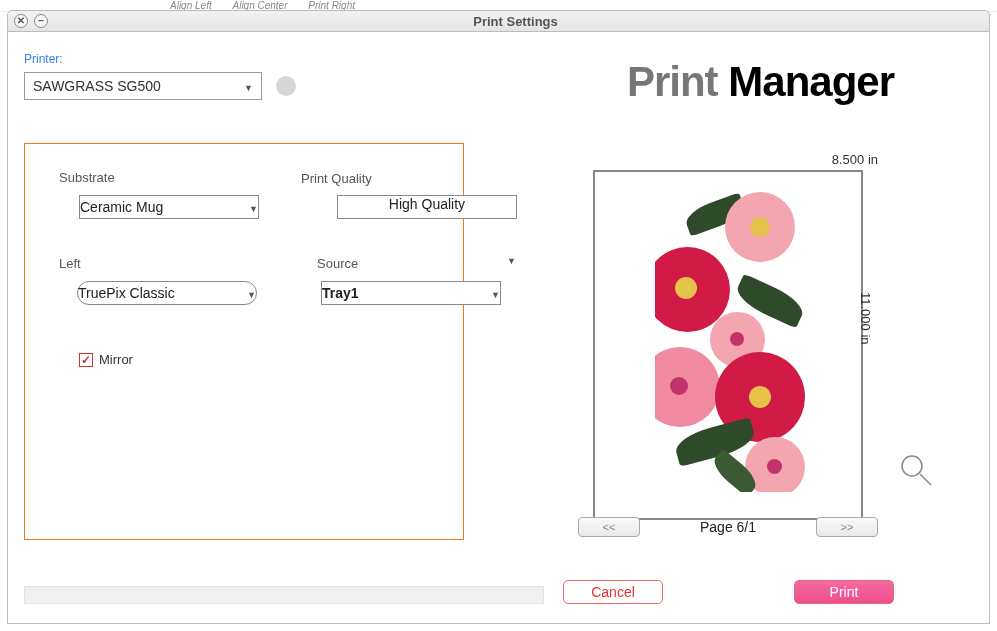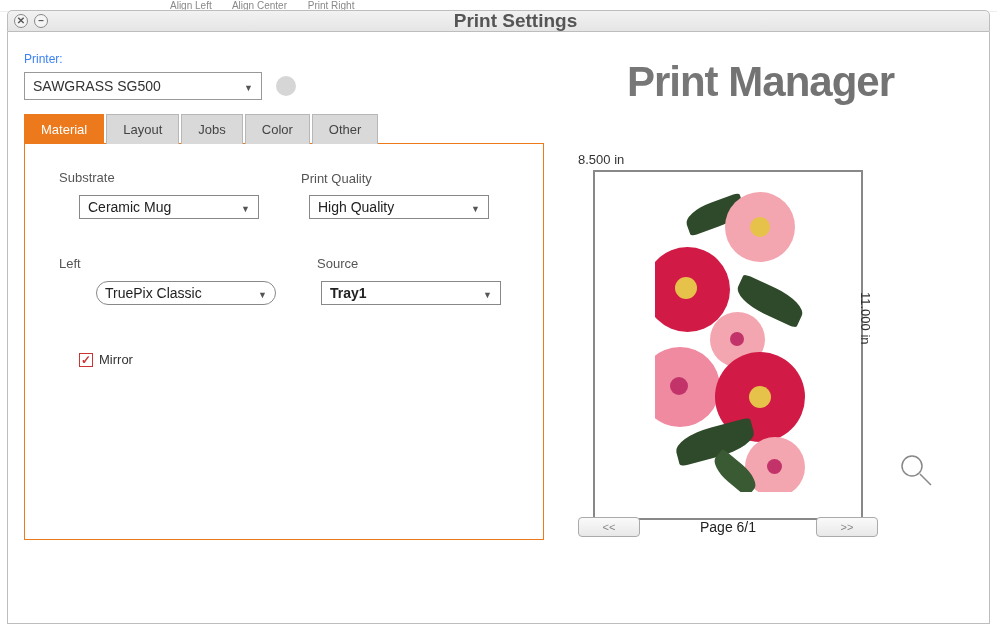--- a/index.html
+++ b/index.html
@@ -18,41 +18,41 @@
     position: absolute;
     top: 0; left: 0; right:0;
     height: 12px;
     background: #fff;
     font-size: 10px;
     color: #888;
     padding-left: 170px;
     border-bottom: 1px solid #eee;
     white-space: nowrap;
   }
-  .behind span { margin-right: 18px; }
+  .behind span { margin-right: 18px; font-style: italic; }
   .titlebar {
     position: absolute;
     top: 10px; left: 7px; right:7px;
     height: 22px;
     background: linear-gradient(#f2f2f2,#e5e5e5);
     border: 1px solid #bdbdbd;
     border-radius: 5px 5px 0 0;
     display:flex;
     align-items:center;
   }
   .window-btn {
     width:14px; height:14px; border-radius:50%;
     border:1px solid #888; margin-left:6px;
     display:flex; align-items:center; justify-content:center;
     font-size:10px; line-height:1; color:#555; background:#f5f5f5;
     font-weight:bold;
   }
   .titlebar .title {
     position:absolute; left:0; right:0; text-align:center;
-    font-size:19px; color:#555; font-weight:bold; pointer-events:none;padding-left:34px;
+    font-size:13px; color:#555; font-weight:bold; pointer-events:none;padding-left:34px;
   }
   .win {
     position:absolute;
     top:32px; left:7px; right:7px; bottom:7px;
     border:1px solid #bdbdbd;
     border-top:none;
     background:#fff;
   }
 
   .printer-label { position:absolute; top:20px; left:16px; font-size:12px; color:#3b82f6; }
@@ -65,56 +65,56 @@
   .status-dot {
     position:absolute; top:44px; left:268px; width:20px; height:20px;
     border-radius:50%; background:#d6d6d6;
   }
 
   .brand {
     position:absolute; top:26px; right:95px;
     font-size:42px; font-weight:800; letter-spacing:-1px;
   }
   .brand .p1 { color:#777; }
-  .brand .p2 { color:#737373; }
+  .brand .p2 { color:#000000; }
 
   .tabs {
     position:absolute; top:82px; left:16px; display:flex; z-index:2;
   }
   .tab {
     padding:7px 16px; font-size:13px; border:1px solid #b7b7b7;
     border-bottom:none; background:#d9d9d9; color:#444; margin-right:2px;
     cursor:pointer;
   }
   .tab.active { background:#ec7a1c; color:#fff; border-color:#ec7a1c; }
 
   .panel {
-    position:absolute; top:111px; left:16px; width:520px; height:397px;
+    position:absolute; top:111px; left:16px; width:440px; height:397px;
     border:1px solid #ec7a1c; background:#fff;
   }
   .field-label { font-size:13px; color:#555; position:absolute; }
   .field-select {
     position:absolute; width:180px; height:24px; border:1px solid #888;
-    background:#fff; display:flex; align-items:center; padding:0 8px;
+    background:#fff; display:flex; align-items:center; padding:0 0;
     font-size:14px; color:#222; cursor:pointer;gap:44px;
   }
   .mirror {
     position:absolute; display:flex; align-items:center; font-size:13px; color:#333;
     cursor:pointer;
   }
   .mirror .cb {
     width:14px; height:14px; border:1px solid #c33; margin-right:6px;
     display:flex; align-items:center; justify-content:center;
     color:#c33; font-size:12px; font-weight:bold; background:#fff;
   }
 
   .preview-area {
     position:absolute; top:120px; left:570px; width:300px;
   }
-  .dim-top { text-align:left; font-size:13px; color:#333; margin-bottom:3px; }
+  .dim-top { text-align:right; font-size:13px; color:#333; margin-bottom:3px; }
   .page-box {
     position:relative; width:270px; height:350px; margin:0 auto;
     border:2px solid #888; background:#fff; overflow:hidden;
   }
   .dim-side {
     position:absolute; top:260px; left:850px; font-size:13px; color:#333;
     writing-mode: vertical-rl;
   }
   .zoom-icon {
     position:absolute; top:420px; left:890px; width:36px; height:36px;
@@ -175,43 +175,36 @@
   <div class="printer-select">
     <span>SAWGRASS SG500</span>
     <span class="dd-arrow">▼</span>
   </div>
   <div class="status-dot"></div>
 
   <div class="brand">
     <span class="p1">Print </span><span class="p2">Manager</span>
   </div>
 
-  <div class="tabs">
-    <div class="tab active">Material</div>
-    <div class="tab">Layout</div>
-    <div class="tab">Jobs</div>
-    <div class="tab">Color</div>
-    <div class="tab">Other</div>
-  </div>
 
   <div class="panel">
     <div class="field-label" style="top:26px; left:34px;">Substrate</div>
     <div class="field-select" style="top:51px; left:54px;">
       <span>Ceramic Mug</span>
       <span class="dd-arrow">▼</span>
     </div>
 
     <div class="field-label" style="top:27px; left:276px;">Print Quality</div>
-    <div class="field-select" style="top:51px; left:284px;">
+    <div class="field-select" style="top:51px; left:312px;flex-direction:column;">
       <span>High Quality</span>
       <span class="dd-arrow">▼</span>
     </div>
 
     <div class="field-label" style="top:112px; left:34px;">Left</div>
-    <div class="field-select" style="top:137px; left:71px;border-radius:12px;">
+    <div class="field-select" style="top:137px; left:52px;border-radius:12px;">
       <span>TruePix Classic</span>
       <span class="dd-arrow">▼</span>
     </div>
 
     <div class="field-label" style="top:112px; left:276px;margin-left:16px;">Source</div>
     <div class="field-select" style="top:137px; left:296px;font-weight:bold;">
       <span>Tray1</span>
       <span class="dd-arrow">▼</span>
     </div>
 
@@ -260,14 +253,19 @@
         <line x1="22" y1="22" x2="33" y2="33" stroke="#888" stroke-width="1.5"></line>
       </svg>
   </div>
 
   <div class="nav-row">
     <div class="nav-btn">&lt;&lt;</div>
     <div class="page-ind">Page 6/1</div>
     <div class="nav-btn">&gt;&gt;</div>
   </div>
 
+  <div class="bottom">
+    <div class="progress"></div>
+    <div class="cancel-btn">Cancel</div>
+    <div class="print-btn">Print</div>
+  </div>
 
 </div>
 
 </body></html>

